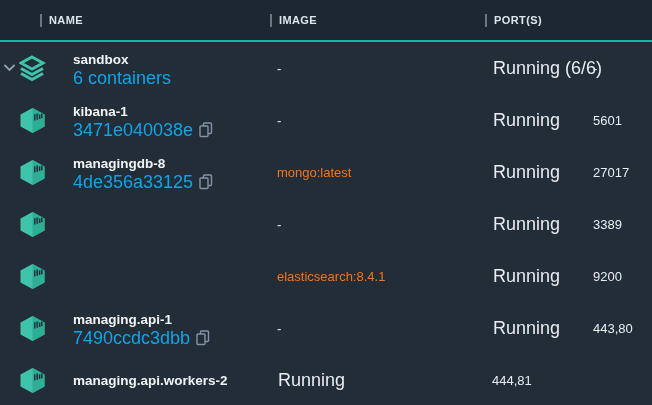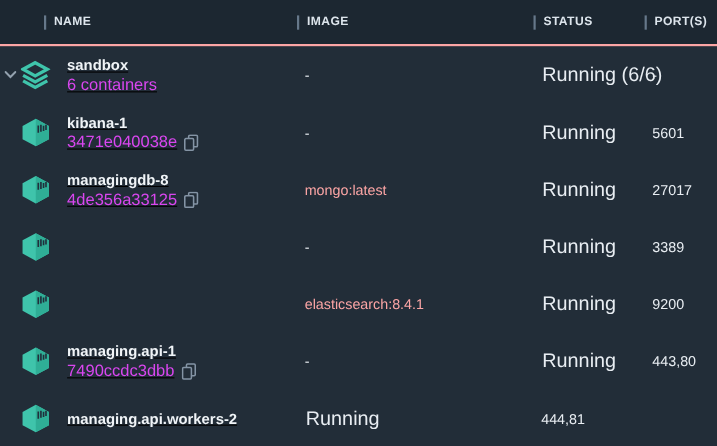--- a/index.html
+++ b/index.html
@@ -8,21 +8,21 @@
     background:#222d38;
     font-family:"Liberation Sans", sans-serif;
     -webkit-font-smoothing:antialiased;
   }
   .app { width:652px; height:405px; }
 
   
   .thead {
     height:40px;
     background:#1c2731;
-    border-bottom:2px solid #fca5a5;
+    border-bottom:2px solid #14b8a6;
     display:grid;
     grid-template-columns:270px 215px 101px 66px;
     align-items:center;
   }
   .th {
     display:flex; align-items:center; gap:7px;
     color:#dde5ec; font-size:11px; font-weight:bold;
     letter-spacing:.4px; white-space:nowrap;
   }
   .th-name { padding-left:40px; }
@@ -35,33 +35,33 @@
     grid-template-columns:270px 215px 101px 66px;
     align-items:center;
     cursor:default;
   }
   .cell-name { display:flex; align-items:center; height:100%; }
   .chev {
     width:18px; flex:0 0 auto; display:flex;
     justify-content:center; align-items:center;
   }
   .cticon { width:27px; height:27px; flex:0 0 auto; margin-left:1px; }
-  .name-text { margin-left:15px; min-width:0;text-decoration:underline; }
+  .name-text { margin-left:27px; min-width:0; }
   .cname {
     font-weight:bold; font-size:13.5px; color:#f0f4f7;
     line-height:19px; white-space:nowrap;
   }
   .csub {
-    font-size:15px; color:#d946ef; line-height:18px;
+    font-size:18px; color:#0ea5e9; line-height:18px;
     display:flex; align-items:center; gap:6px; white-space:nowrap;justify-content:center;
   }
   .copy { display:inline-flex; cursor:pointer; }
 
   .cell-image  { padding-left:7px; font-size:13px; color:#e8edf2; white-space:nowrap; }
-  .cell-image.link { color:#fca5a5; cursor:pointer; }
+  .cell-image.link { color:#f97316; cursor:pointer; }
   .cell-status { padding-left:8px; font-size:18px; color:#e8edf2; white-space:nowrap; }
   .cell-ports  { padding-left:7px; font-size:13px; color:#e8edf2; white-space:nowrap; }
 </style>
 </head>
 <body>
 
 <svg width="0" height="0" style="position:absolute">
   <defs>
     <g id="cube-icon">
       <polygon points="13.5,1 25.5,7.5 25.5,19.5 13.5,26 1.5,19.5 1.5,7.5" fill="#3fc4ab"></polygon>
@@ -91,24 +91,20 @@
     <div class="th th-name">
       <span class="sep"></span>
       <span>NAME</span>
     </div>
     <div class="th">
       <span class="sep"></span>
       <span>IMAGE</span>
     </div>
     <div class="th">
       <span class="sep"></span>
-      <span>STATUS</span>
-    </div>
-    <div class="th">
-      <span class="sep"></span>
       <span>PORT(S)</span>
     </div>
   </div>
 
   <div class="row">
     <div class="cell-name">
       <span class="chev">
         <svg width="11" height="8" viewBox="0 0 11 8">
             <path d="M1 1.5 L5.5 6 L10 1.5" stroke="#93a1ae" stroke-width="1.8" fill="none" stroke-linecap="round"></path>
           </svg>

